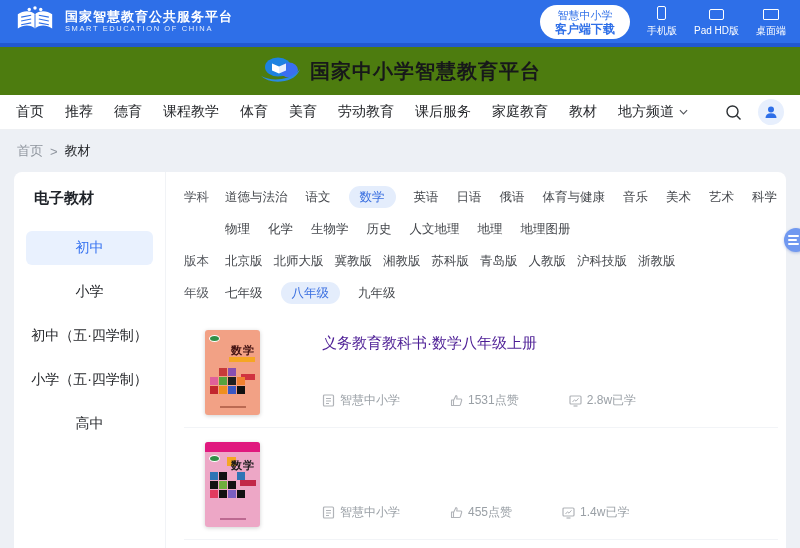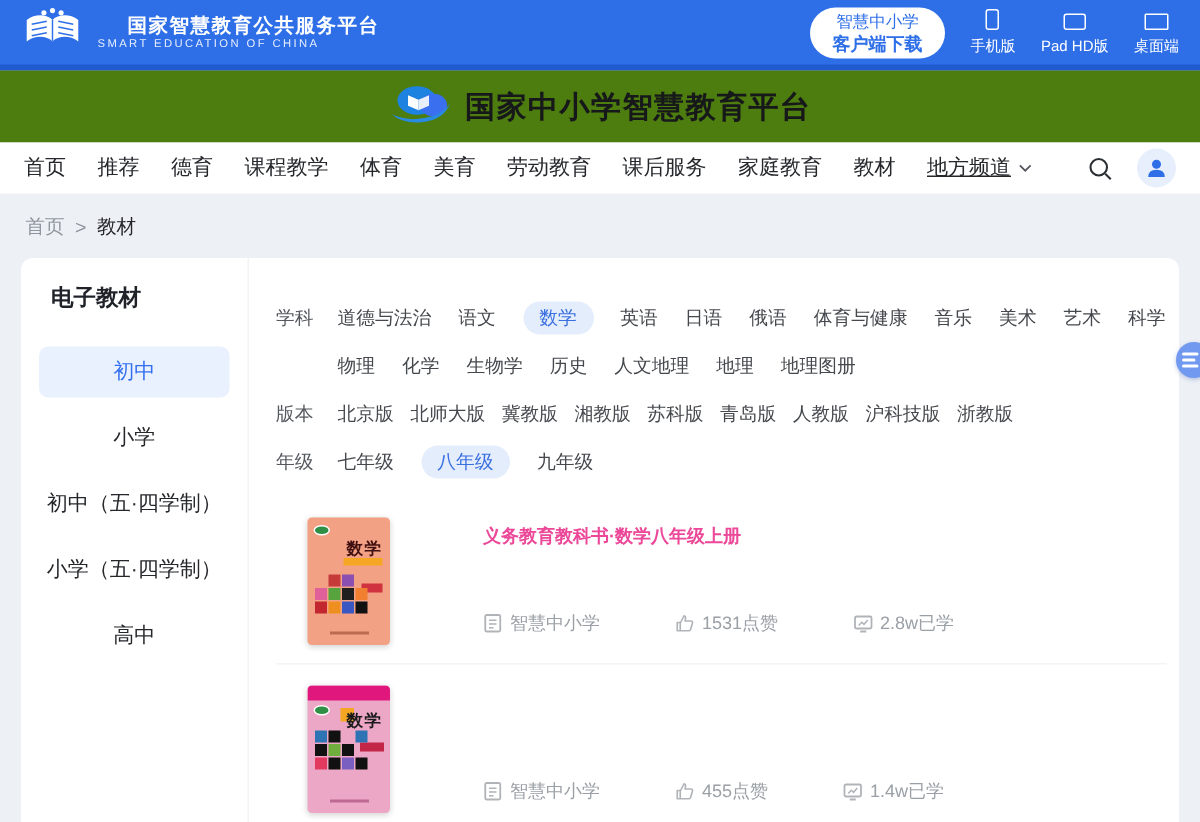--- a/index.html
+++ b/index.html
@@ -2,74 +2,74 @@
 <html><head>
 <meta charset="utf-8">
 <style>
   * { margin:0; padding:0; box-sizing:border-box; }
   html,body { width:800px; height:548px; overflow:hidden; }
   body { font-family:"Liberation Sans","DejaVu Sans",sans-serif; background:#edf0f5; display:flex; flex-direction:column; position:relative; }
 
   
   .topbar { height:47px; background:#2e6fe8; border-bottom:4px solid #2159cf; display:flex; align-items:center; padding:0 14px; flex-shrink:0; }
   .brand { display:flex; align-items:center; gap:9px; }
-  .brand-text .t1 { font-size:13px; font-weight:bold; color:#fff; letter-spacing:1px; line-height:15px;margin-left:20px; }
+  .brand-text .t1 { font-size:13px; font-weight:bold; color:#fff; letter-spacing:1px; line-height:15px; }
   .brand-text .t2 { font-size:7.5px; color:rgba(255,255,255,.88); letter-spacing:1.6px; line-height:10px; }
   .topbar-right { margin-left:auto; display:flex; align-items:center; gap:17px; }
   .download-pill { background:#fff; border-radius:17px; padding:3px 15px; text-align:center; color:#2e6fe8; cursor:pointer; }
   .dp1 { font-size:11px; line-height:14px; }
   .dp2 { font-size:12px; font-weight:bold; line-height:14px; }
   .platform { display:flex; flex-direction:column; align-items:center; gap:4px; color:#fff; font-size:10px; cursor:pointer; }
   .ic-phone { width:9px; height:14px; border:1.5px solid #fff; border-radius:2px; }
   .ic-pad { width:15px; height:11px; border:1.5px solid #fff; border-radius:2px; margin-top:3px; }
   .ic-desktop { width:16px; height:11px; border:1.5px solid #fff; border-radius:1px; margin-top:3px; }
 
   
   .header { height:48px; background:#4d7c0f; display:flex; align-items:center; justify-content:center; gap:9px; flex-shrink:0; }
   .logo-title { font-size:20px; font-weight:bold; color:#17181a; letter-spacing:1px; }
 
   
   .navbar { height:35px; background:#fff; display:flex; align-items:center; padding:0 16px; gap:21px; font-size:14px; color:#25272b; border-bottom:1px solid #eef0f3; flex-shrink:0; }
   .nav-item { cursor:pointer; white-space:nowrap; }
-  .nav-dropdown { display:flex; align-items:center; gap:5px; cursor:pointer; white-space:nowrap;text-decoration:underline; }
+  .nav-dropdown { display:flex; align-items:center; gap:5px; cursor:pointer; white-space:nowrap; }
   .nav-right { margin-left:auto; display:flex; align-items:center; gap:16px; }
   .avatar { width:26px; height:26px; border-radius:50%; background:#e7effd; display:flex; align-items:center; justify-content:center; cursor:pointer; }
 
   
   .breadcrumb { height:42px; display:flex; align-items:center; gap:7px; padding:0 17px; font-size:13px; color:#8f959e; flex-shrink:0; }
   .bc-current { color:#25272b; }
 
   
   .card { margin:0 14px; background:#fff; border-radius:8px 8px 0 0; display:flex; flex:1; overflow:hidden; }
   .sidebar { width:152px; flex-shrink:0; padding-top:17px; border-right:1px solid #f1f3f6; }
   .sidebar-title { font-size:15px; font-weight:bold; color:#1f2329; padding-left:20px; margin-bottom:23px; }
   .side-item { margin:10px 12px; padding:8px 0; text-align:center; font-size:14px; color:#25272b; border-radius:6px; cursor:pointer; }
   .side-item.selected { background:#e9f1fe; color:#3370f0; }
 
-  .content { flex:1; min-width:0; padding:14px 8px 0 18px;margin-top:15px; }
+  .content { flex:1; min-width:0; padding:14px 8px 0 18px; }
   .filter-row { display:flex; font-size:12.5px; margin-bottom:10px; line-height:22px; }
   .filter-label { width:41px; flex-shrink:0; color:#55585e; }
   .opts { display:flex; flex-wrap:wrap; row-gap:10px; align-items:flex-start; }
   .subject-opts { column-gap:18px; width:556px; }
   .version-opts { column-gap:11px;text-align:right; }
   .grade-opts { column-gap:18px; }
   .chip { color:#45484d; cursor:pointer; white-space:nowrap; }
   .chip.selected { background:#e4edfc; color:#3a6fe0; border-radius:12px; padding:0 11px; }
 
   .book-list { margin-top:12px; }
   .book-item { display:flex; gap:62px; padding:14px 0 12px 21px; border-bottom:1px solid #f2f4f7; }
   .cover { width:55px; height:85px; border-radius:3px; position:relative; flex-shrink:0; box-shadow:0 1px 4px rgba(0,0,0,.18); overflow:hidden; cursor:pointer; }
   .cover .badge { position:absolute; left:4px; width:11px; height:7px; background:#2f8f46; border:1px solid #fff; border-radius:50%; }
   .cover .subject { position:absolute; right:5px; font-size:11px; font-weight:bold; letter-spacing:1px; }
   .cover .tag-orange { position:absolute; background:#f5a623; }
   .cover .tag-red { position:absolute; }
   .mosaic { position:absolute; left:5px; display:grid; grid-template-columns:repeat(4,8px); grid-auto-rows:8px; gap:1px; }
   .cover .publine { position:absolute; bottom:7px; left:50%; transform:translateX(-50%); width:26px; height:2px; }
   .book-col { display:flex; flex-direction:column; flex:1; padding-top:4px; min-width:0; }
-  .book-title { font-size:12px; font-weight:bold; color:#ec4899; cursor:default; }
+  .book-title { font-size:15px; font-weight:normal; color:#4c1d95; cursor:default; }
   .book-meta { margin-top:auto; display:flex; align-items:center; color:#9aa0a6; font-size:12px; padding-bottom:6px; }
   .meta-g { display:flex; align-items:center; gap:5px; margin-right:50px; white-space:nowrap; }
 
   
   .float-btn { position:absolute; right:-8px; top:228px; width:24px; height:24px; border-radius:50%; background:#7199f0; display:flex; flex-direction:column; justify-content:center; gap:2.5px; padding-left:4px; cursor:pointer; box-shadow:0 1px 3px rgba(40,80,180,.3); }
   .float-btn i { display:block; height:1.5px; background:#fff; border-radius:1px; }
 </style>
 </head>
 <body>
 

